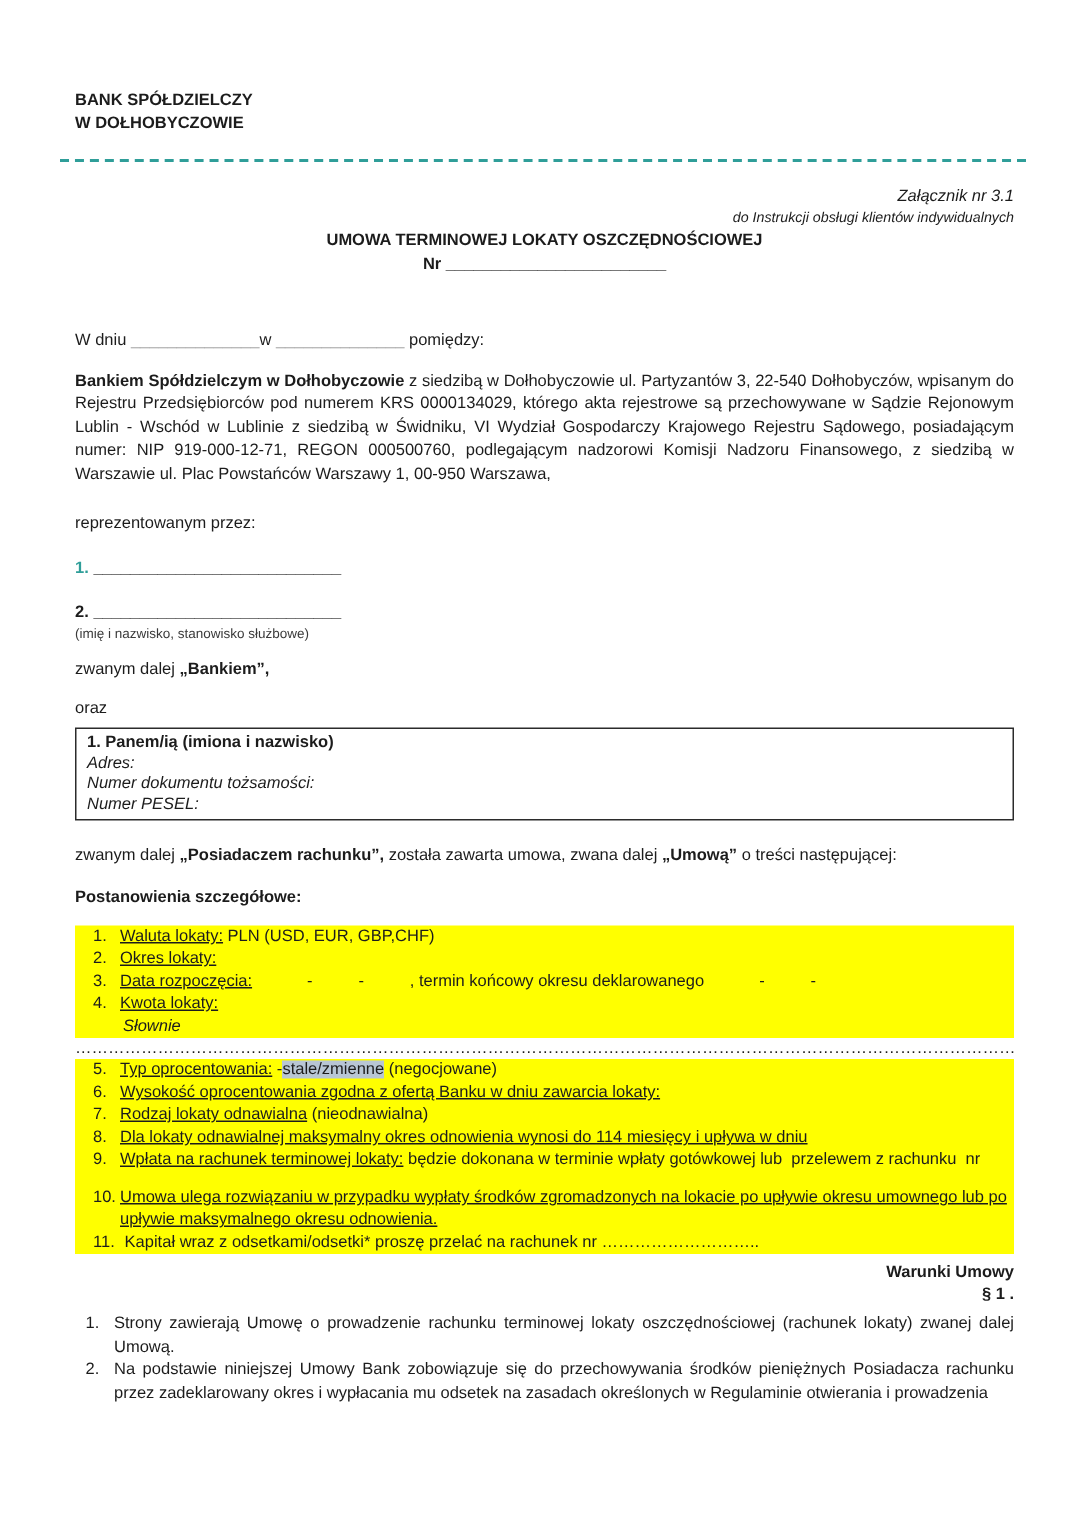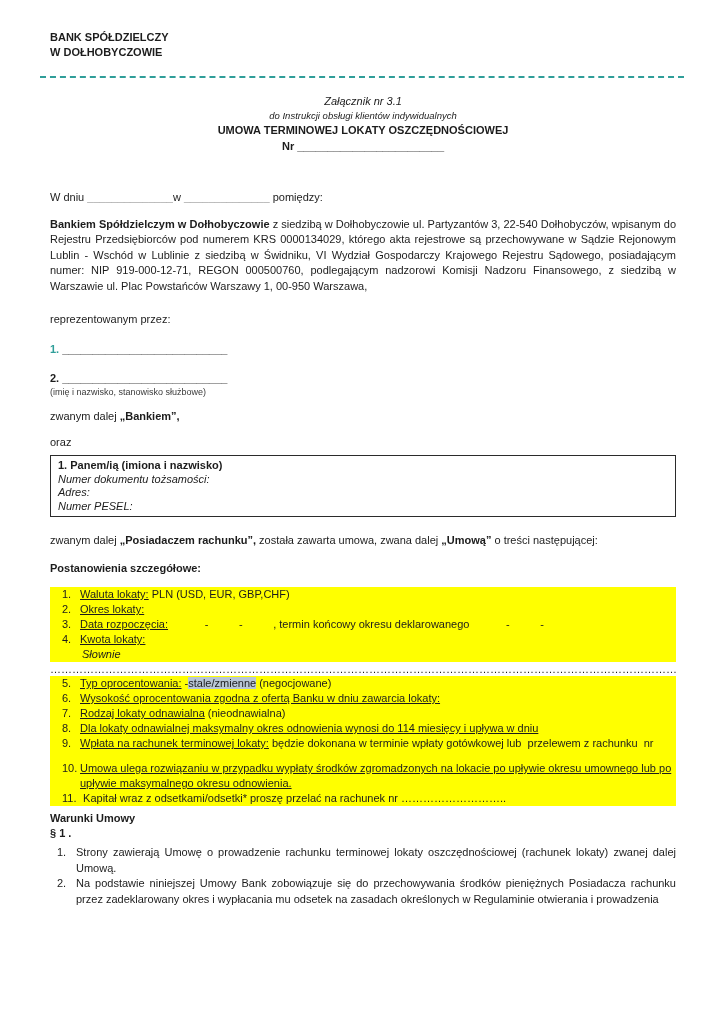--- a/index.html
+++ b/index.html
@@ -1,29 +1,29 @@
 <!DOCTYPE html>
 <html style="--accent: #2f9e99; --highlight: #ffff00; --selection: #b8c6d4; --blank: #a8a8a8;"><head>
 <meta charset="utf-8">
 <style>
   html,body{margin:0;padding:0;background:#ffffff;}
   .page{position:relative;width:725px;height:940px;background:#fff;box-sizing:border-box;
-        padding:30px 49px 0 50px;font-family:"Liberation Sans",sans-serif;font-size:11px;
+        padding:60px 49px 0 50px;font-family:"Liberation Sans",sans-serif;font-size:11px;
         color:#1c1c1c;overflow:hidden;}
   p{margin:0;}
   .bold{font-weight:700}
   .ital{font-style:italic}
   .pre{white-space:pre-wrap}
   .u{text-decoration:underline}
   .accent{color:var(--accent,#2f9e99)}
   .blank-gray{color:var(--blank,#a8a8a8)}
   .bank-header{line-height:15px;font-weight:700}
   .dash-rule{height:0;border-top:2px dashed var(--accent,#2f9e99);}
   .rule-top{margin:16px -8px 0 -10px;}
-  .attachment{margin-top:16px;text-align:center;font-style:italic;line-height:15px}
+  .attachment{margin-top:16px;text-align:right;font-style:italic;line-height:15px}
   .att-sub{font-size:9.5px;line-height:13px}
   .doc-title{text-align:center;font-weight:700;line-height:16px}
   .intro{margin-top:36px;line-height:15px}
   .para-bank{margin-top:12px;text-align:justify;line-height:15.4px}
   .repr-label{margin-top:18px;line-height:15px}
   .rep{line-height:16px}
   .rep1{margin-top:14px}
   .rep2{margin-top:13px}
   .small-note{margin-top:0;font-size:9px;line-height:12px;color:#3a3a3a}
   .called{margin-top:11px;line-height:15px}
@@ -33,21 +33,21 @@
   .section-title{margin-top:13px;font-weight:700;line-height:15px}
   .yellow{background:var(--highlight,#ffff00);}
   .y1{margin-top:11px}
   .titem{display:flex;line-height:15px}
   .tnum{flex:0 0 30px;padding-left:12px;box-sizing:border-box}
   .tbody{flex:1}
   .slownie{font-style:italic;padding-left:2px}
   .sel{background:var(--selection,#b8c6d4)}
   .dots-row{line-height:14px;white-space:nowrap;overflow:hidden}
   .ygap{height:10px}
-  .center-b{text-align:left;font-weight:700;line-height:15px}
+  .center-b{text-align:right;font-weight:700;line-height:15px}
   .warunki{margin-top:5px}
   .gitem{display:flex;line-height:15.5px}
   .g1{margin-top:4px}
   .gnum{flex:0 0 26px;padding-left:7px;box-sizing:border-box}
   .gbody{flex:1;text-align:justify}
   .footer-rule{position:absolute;left:40px;right:30px;top:1004px;border-top:2px dashed var(--accent,#2f9e99);}
   .page-circle{position:absolute;left:638px;top:973px;width:46px;height:46px;
                border:2px dashed var(--accent,#2f9e99);border-radius:50%;background:#fff;
                display:flex;align-items:center;justify-content:center;
                color:var(--accent,#2f9e99);font-size:20px;z-index:2;}
@@ -85,22 +85,22 @@
   <p class="rep rep2"><span class="bold">2.</span> <span class="bold">___________________________</span></p>
 
   <p class="small-note">(imię i nazwisko, stanowisko służbowe)</p>
 
   <p class="called"><span>zwanym dalej </span><span class="bold">„Bankiem”,</span></p>
 
   <p class="oraz">oraz</p>
 
   <div class="holder-box">
     <div class="bold">1. Panem/ią (imiona i nazwisko)</div>
+    <div class="ital">Adres:</div>
     <div class="ital">Numer dokumentu tożsamości:</div>
-    <div class="ital">Adres:</div>
     <div class="ital">Numer PESEL:</div>
   </div>
 
   <p class="holder-para"><span>zwanym dalej </span><span class="bold">„Posiadaczem rachunku”,</span><span> została zawarta umowa, zwana dalej </span><span class="bold">„Umową”</span><span> o treści następującej:</span></p>
 
   <p class="section-title">Postanowienia szczegółowe:</p>
 
   <div class="yellow y1">
     <div class="titem">
       <span class="tnum">1.</span>

